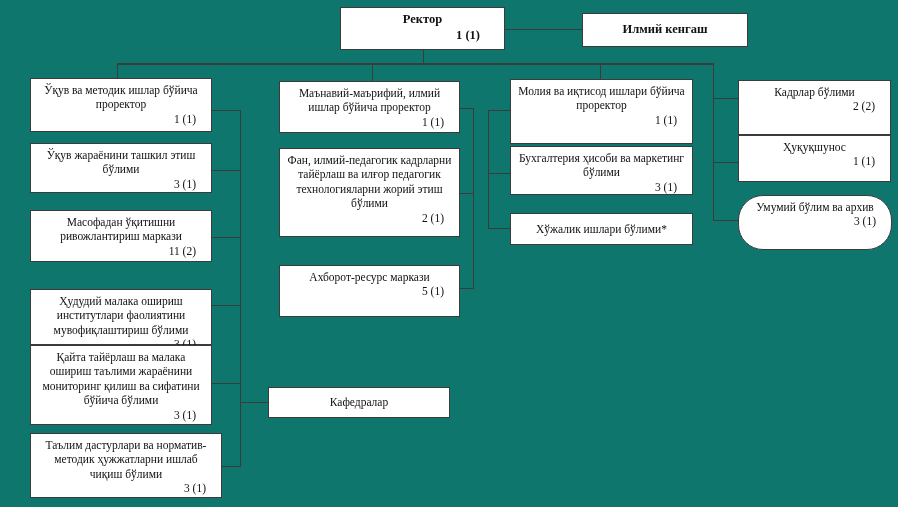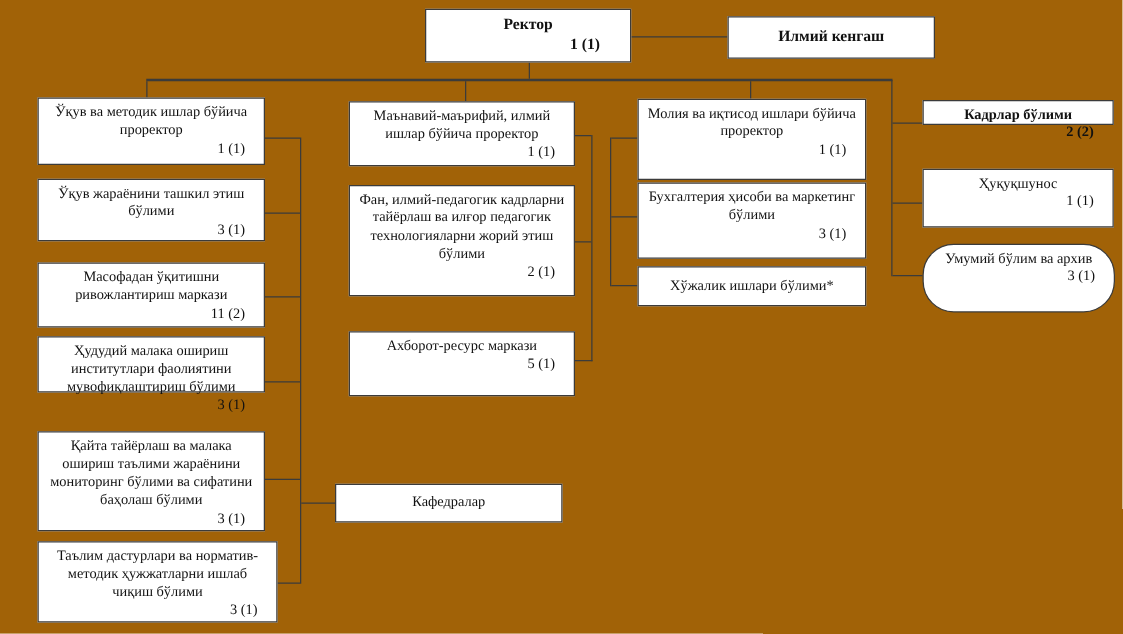--- a/index.html
+++ b/index.html
@@ -2,21 +2,21 @@
 <html><head>
 <meta charset="utf-8">
 <style>
   * { box-sizing: border-box; margin: 0; padding: 0; }
   html, body { background: #ffffff; }
   body { font-family: "Liberation Serif", "DejaVu Serif", serif; }
   .stage {
     position: relative;
     width: 898px;
     height: 507px;
-    background: #a16207;
+    background: #0f766e;
     overflow: hidden;
   }
   .node {
     position: absolute;
     border: 1px solid #3b3b3b;
     background: #ffffff;
     font-size: 11.5px;
     line-height: 1.25;
     color: #111111;
   }
@@ -90,26 +90,26 @@
     <div class="count">1 (1)</div>
   </div>
   <div class="node" style="left:30px; top:143px; width:182px; height:50px;">
     <div class="title">Ўқув жараёнини ташкил этиш бўлими</div>
     <div class="count">3 (1)</div>
   </div>
   <div class="node" style="left:30px; top:210px; width:182px; height:52px;">
     <div class="title">Масофадан ўқитишни ривожлантириш маркази</div>
     <div class="count">11 (2)</div>
   </div>
-  <div class="node" style="left:30px; top:269px; width:182px; height:45px;">
+  <div class="node" style="left:30px; top:289px; width:182px; height:56px;">
     <div class="title">Ҳудудий малака ошириш институтлари фаолиятини мувофиқлаштириш бўлими</div>
     <div class="count">3 (1)</div>
   </div>
   <div class="node" style="left:30px; top:345px; width:182px; height:80px;">
-    <div class="title">Қайта тайёрлаш ва малака ошириш таълими жараёнини мониторинг бўлими ва сифатини баҳолаш бўлими</div>
+    <div class="title">Қайта тайёрлаш ва малака ошириш таълими жараёнини мониторинг қилиш ва сифатини бўйича бўлими</div>
     <div class="count">3 (1)</div>
   </div>
   <div class="node" style="left:30px; top:433px; width:192px; height:65px;">
     <div class="title">Таълим дастурлари ва норматив-методик ҳужжатларни ишлаб чиқиш бўлими</div>
     <div class="count">3 (1)</div>
   </div>
 
   <div class="node" style="left:279px; top:81px; width:181px; height:52px;">
     <div class="title">Маънавий-маърифий, илмий ишлар бўйича проректор</div>
     <div class="count">1 (1)</div>
@@ -123,29 +123,29 @@
     <div class="count">5 (1)</div>
   </div>
   <div class="node center-v" style="left:268px; top:387px; width:182px; height:31px;">
     <div>Кафедралар</div>
   </div>
 
   <div class="node" style="left:510px; top:79px; width:183px; height:65px;">
     <div class="title">Молия ва иқтисод ишлари бўйича проректор</div>
     <div class="count">1 (1)</div>
   </div>
-  <div class="node" style="left:510px; top:146px; width:183px; height:61px;">
+  <div class="node" style="left:510px; top:146px; width:183px; height:49px;">
     <div class="title">Бухгалтерия ҳисоби ва маркетинг бўлими</div>
     <div class="count">3 (1)</div>
   </div>
   <div class="node center-v" style="left:510px; top:213px; width:183px; height:32px;text-align:center;">
     <div>Хўжалик ишлари бўлими*</div>
   </div>
 
-  <div class="node" style="left:738px; top:80px; width:153px; height:20px;font-weight:bold;">
+  <div class="node" style="left:738px; top:80px; width:153px; height:55px;">
     <div class="title">Кадрлар бўлими</div>
     <div class="count">2 (2)</div>
   </div>
   <div class="node" style="left:738px; top:135px; width:153px; height:47px;">
     <div class="title">Ҳуқуқшунос</div>
     <div class="count">1 (1)</div>
   </div>
   <div class="node" style="left:738px; top:195px; width:154px; height:55px;border-radius:25px;">
     <div class="title">Умумий бўлим ва архив</div>
     <div class="count">3 (1)</div>

